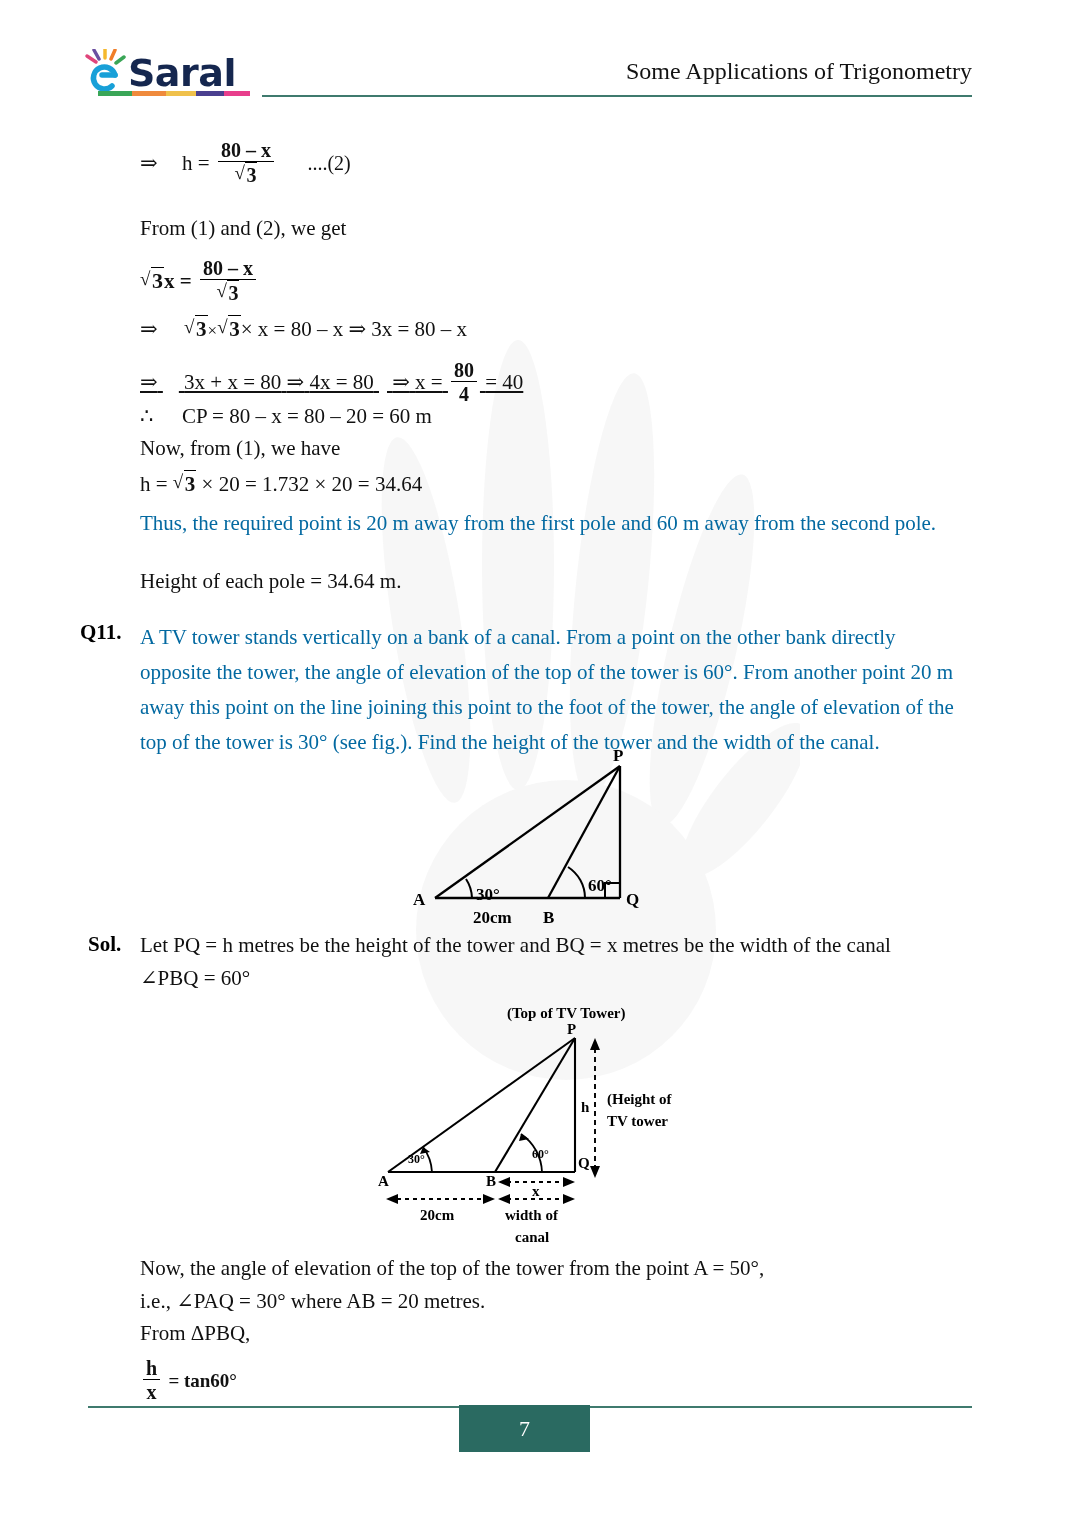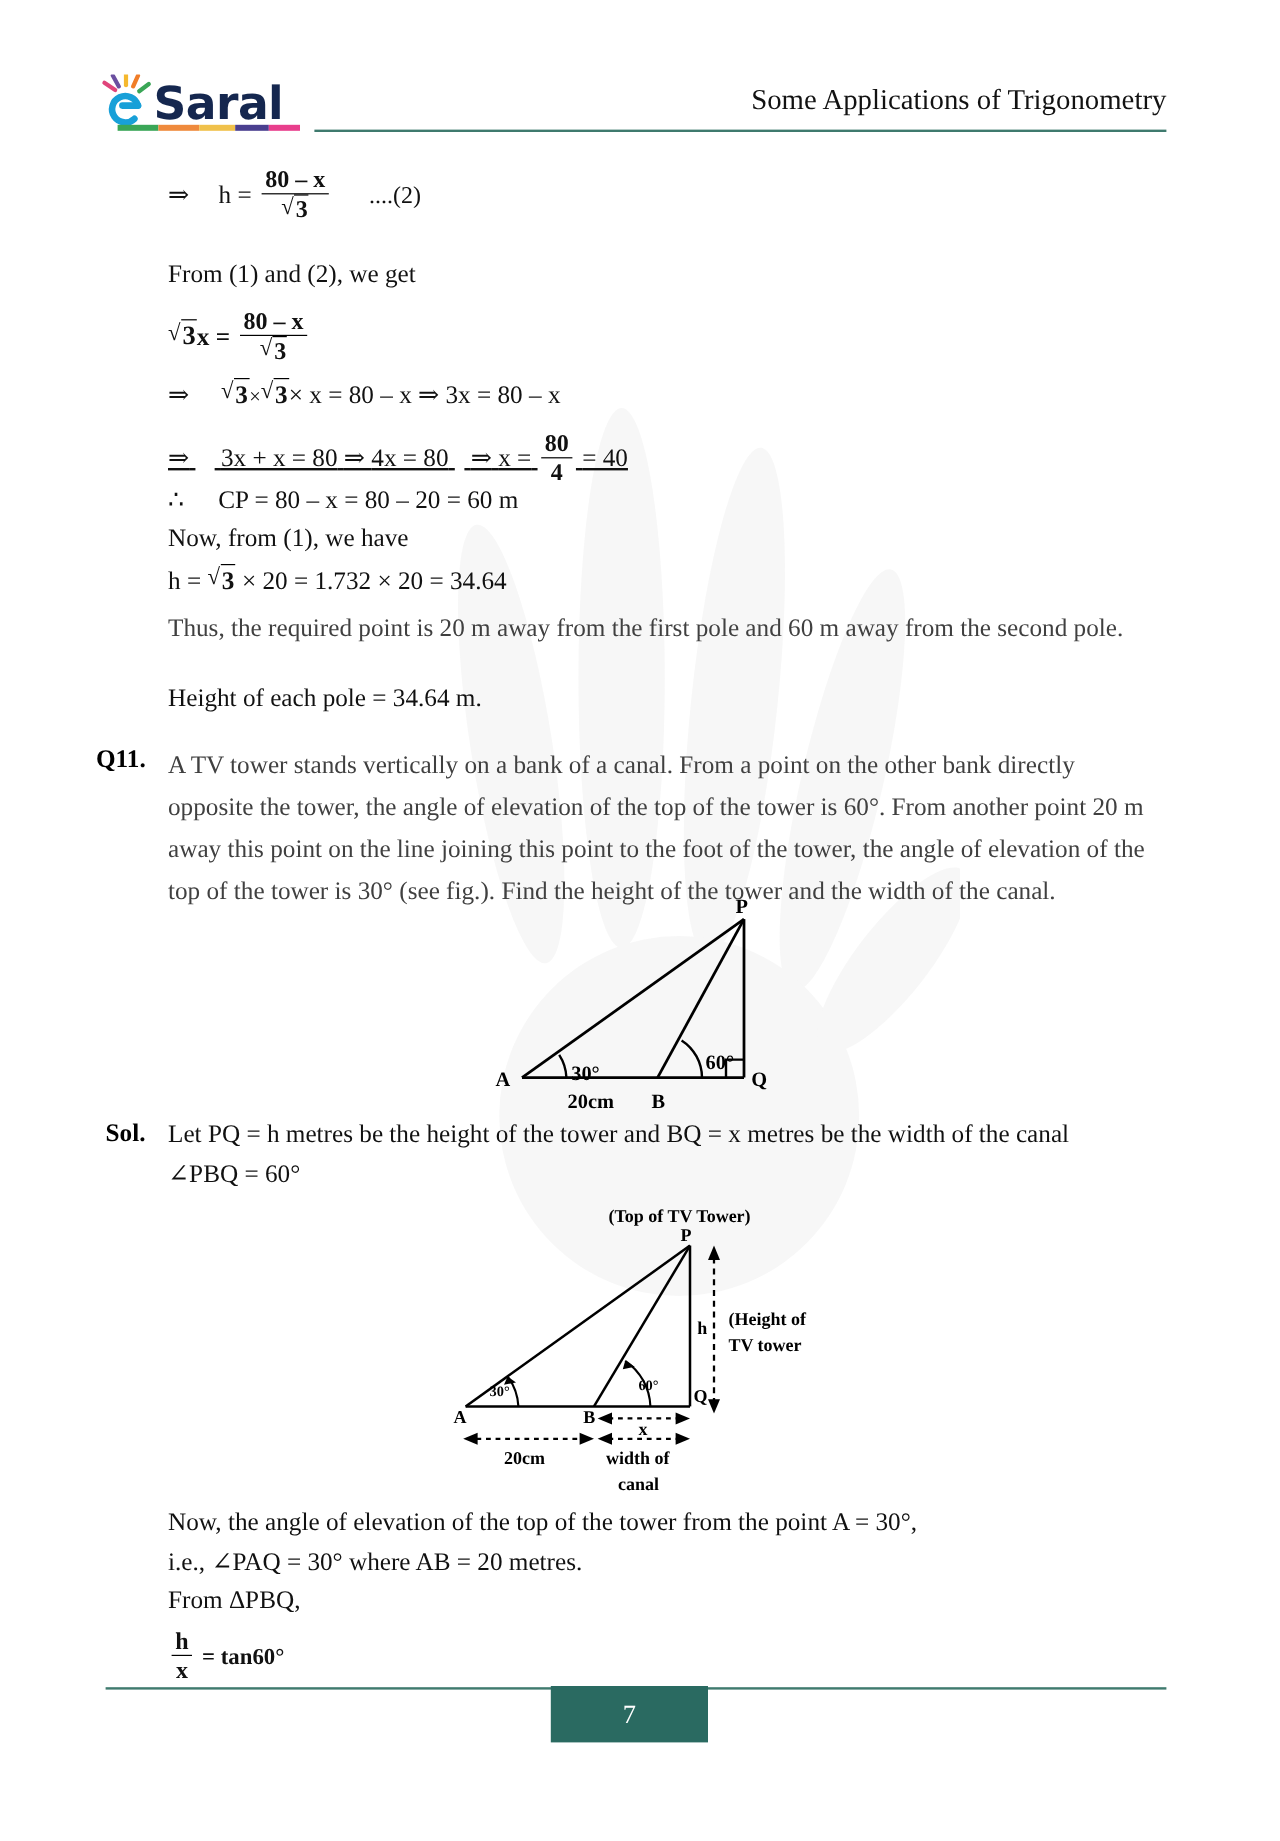--- a/index.html
+++ b/index.html
@@ -25,21 +25,21 @@
     width: 470px;
     height: 760px;
     opacity: 0.55;
     pointer-events: none;
     z-index: 0;
   }
 
   
   .header {
     position: absolute;
-    left: 0; top: 16px;
+    left: 0; top: 3px;
     width: 902px;
     height: 110px;
     z-index: 3;
   }
   .logo {
     position: absolute;
     left: 82px;
     top: 46px;
     width: 168px;
     height: 56px;
@@ -95,21 +95,21 @@
     position: absolute;
     font-size: 21px;
     line-height: 26px;
     color: #111111;
     white-space: nowrap;
   }
   .para {
     position: absolute;
     font-size: 21px;
     line-height: 37px;
-    color: #404040;
+    color: #0369a1;
   }
   .qlabel {
     position: absolute;
     font-size: 21px;
     font-weight: 700;
     color: #000;
   }
 
   
   .mb { font-weight: 700; }
@@ -379,21 +379,21 @@
       <text class="fig-text" x="162" y="158" font-size="12">60°</text>
       <text class="fig-text" x="211" y="112" font-size="15">h</text>
       <text class="fig-text" x="237" y="104" font-size="15">(Height of</text>
       <text class="fig-text" x="237" y="126" font-size="15">TV tower</text>
       <text class="fig-text" x="162" y="196" font-size="15">x</text>
       <text class="fig-text" x="50" y="220" font-size="15">20cm</text>
       <text class="fig-text" x="135" y="220" font-size="15">width of</text>
       <text class="fig-text" x="145" y="242" font-size="15">canal</text>
     </svg>
 
-    <div class="line" style="left:140px; top:1255px;">Now, the angle of elevation of the top of the tower from the point A = 30°,</div>
+    <div class="line" style="left:140px; top:1255px;">Now, the angle of elevation of the top of the tower from the point A = 50°,</div>
     <div class="line" style="left:140px; top:1288px;">i.e., ∠PAQ = 30° where AB = 20 metres.</div>
     <div class="line" style="left:140px; top:1320px;text-align:right;">From ΔPBQ,</div>
 
     <div class="line" style="left:140px; top:1358px;">
       <span class="frac">
         <span class="num">h</span>
         <span class="den">x</span>
       </span>
       <span class="mb" style="font-size:19px">= tan60°</span>
     </div>

